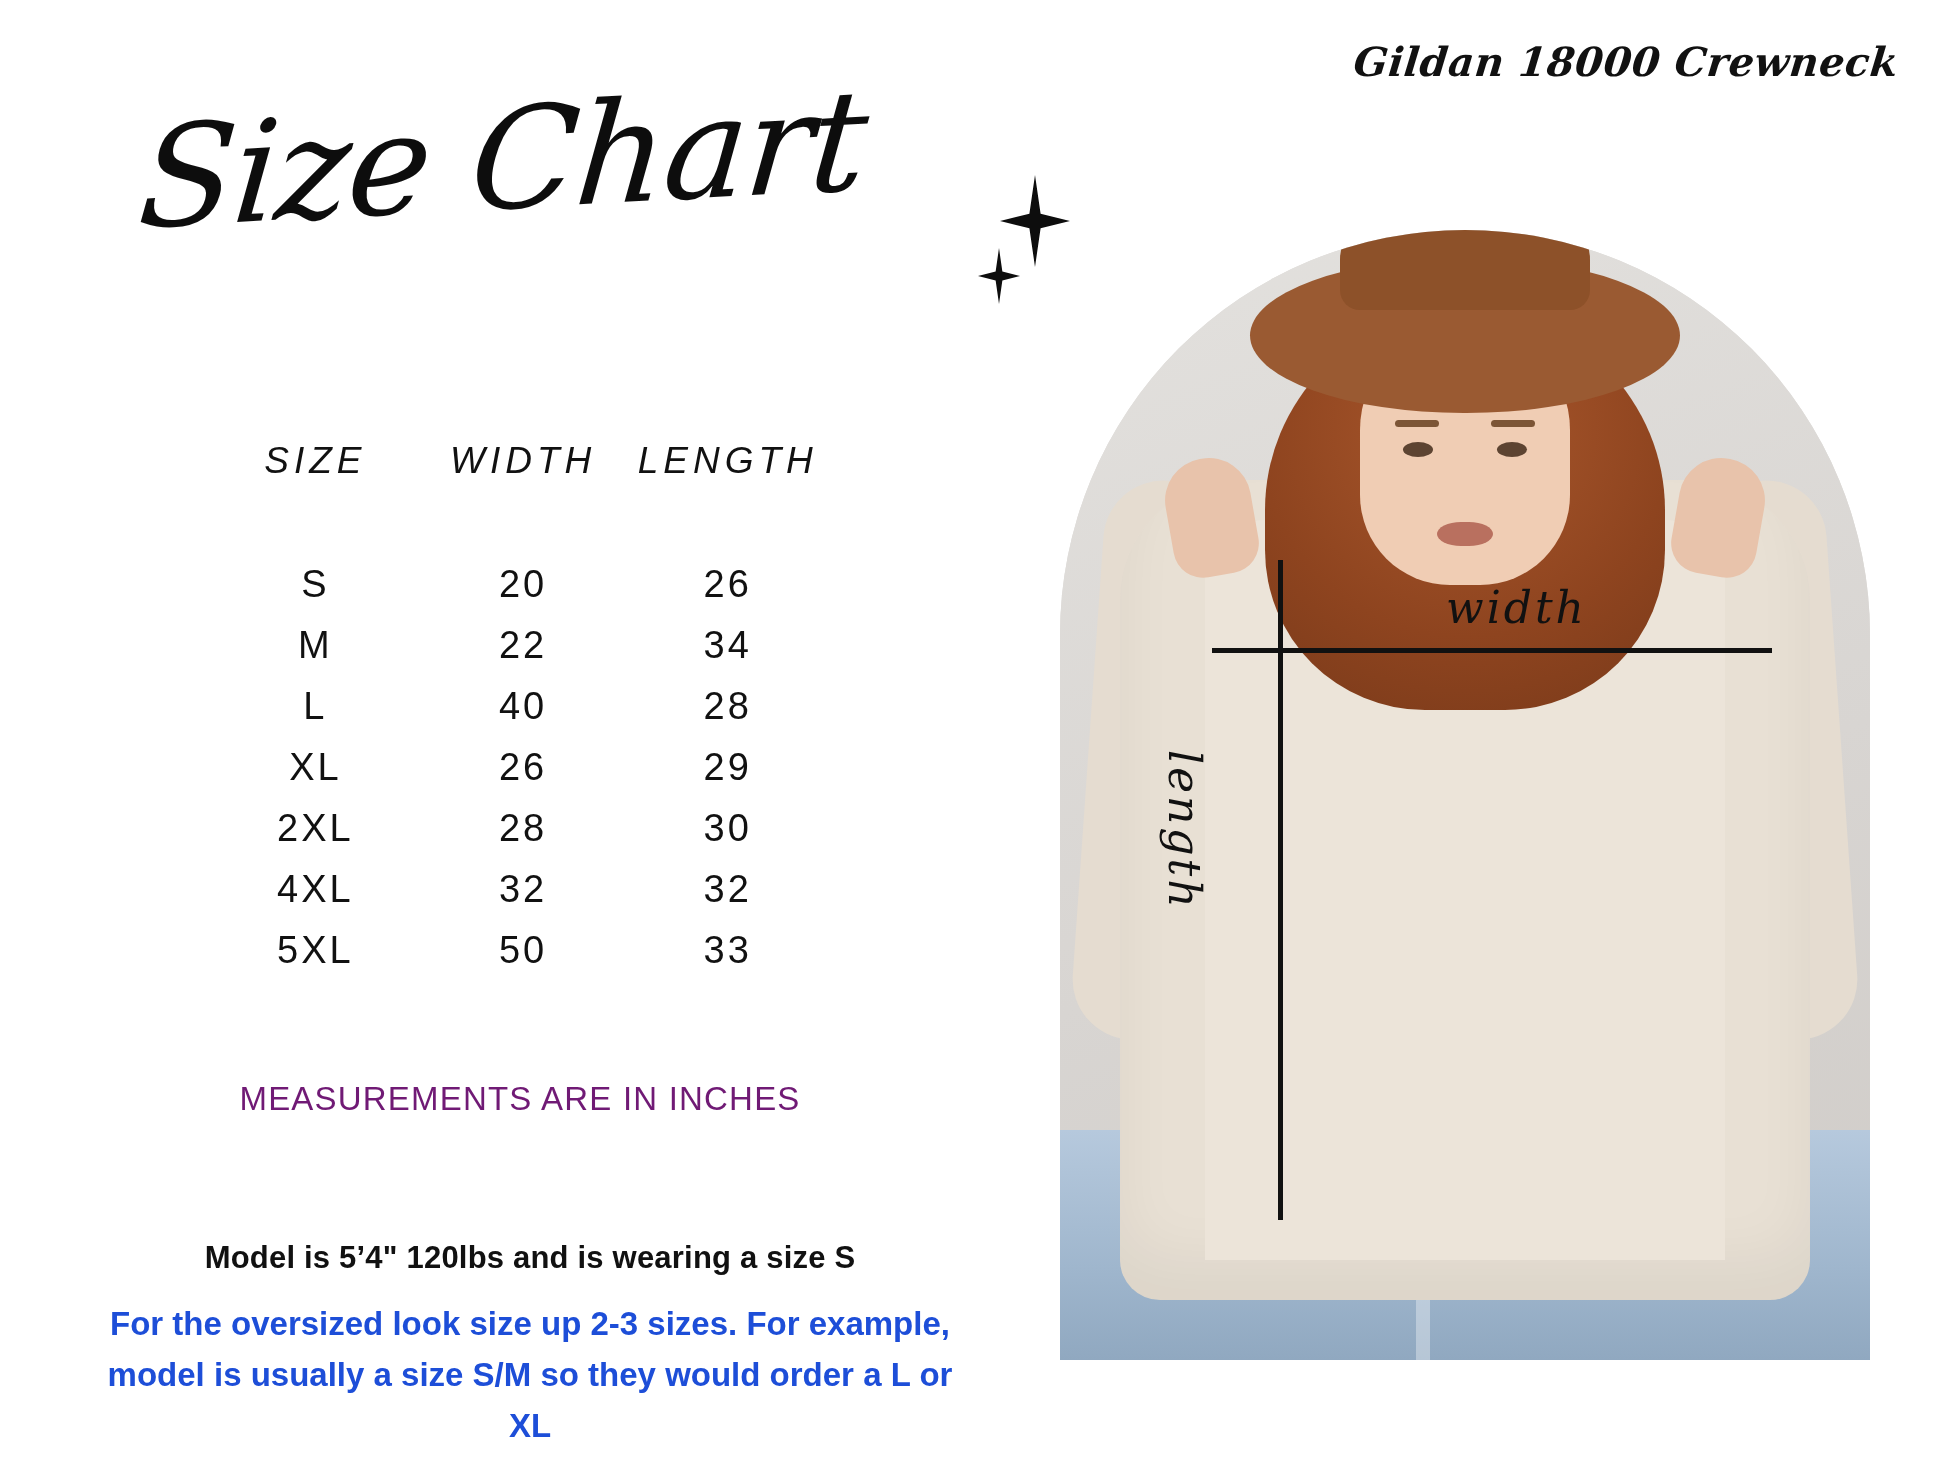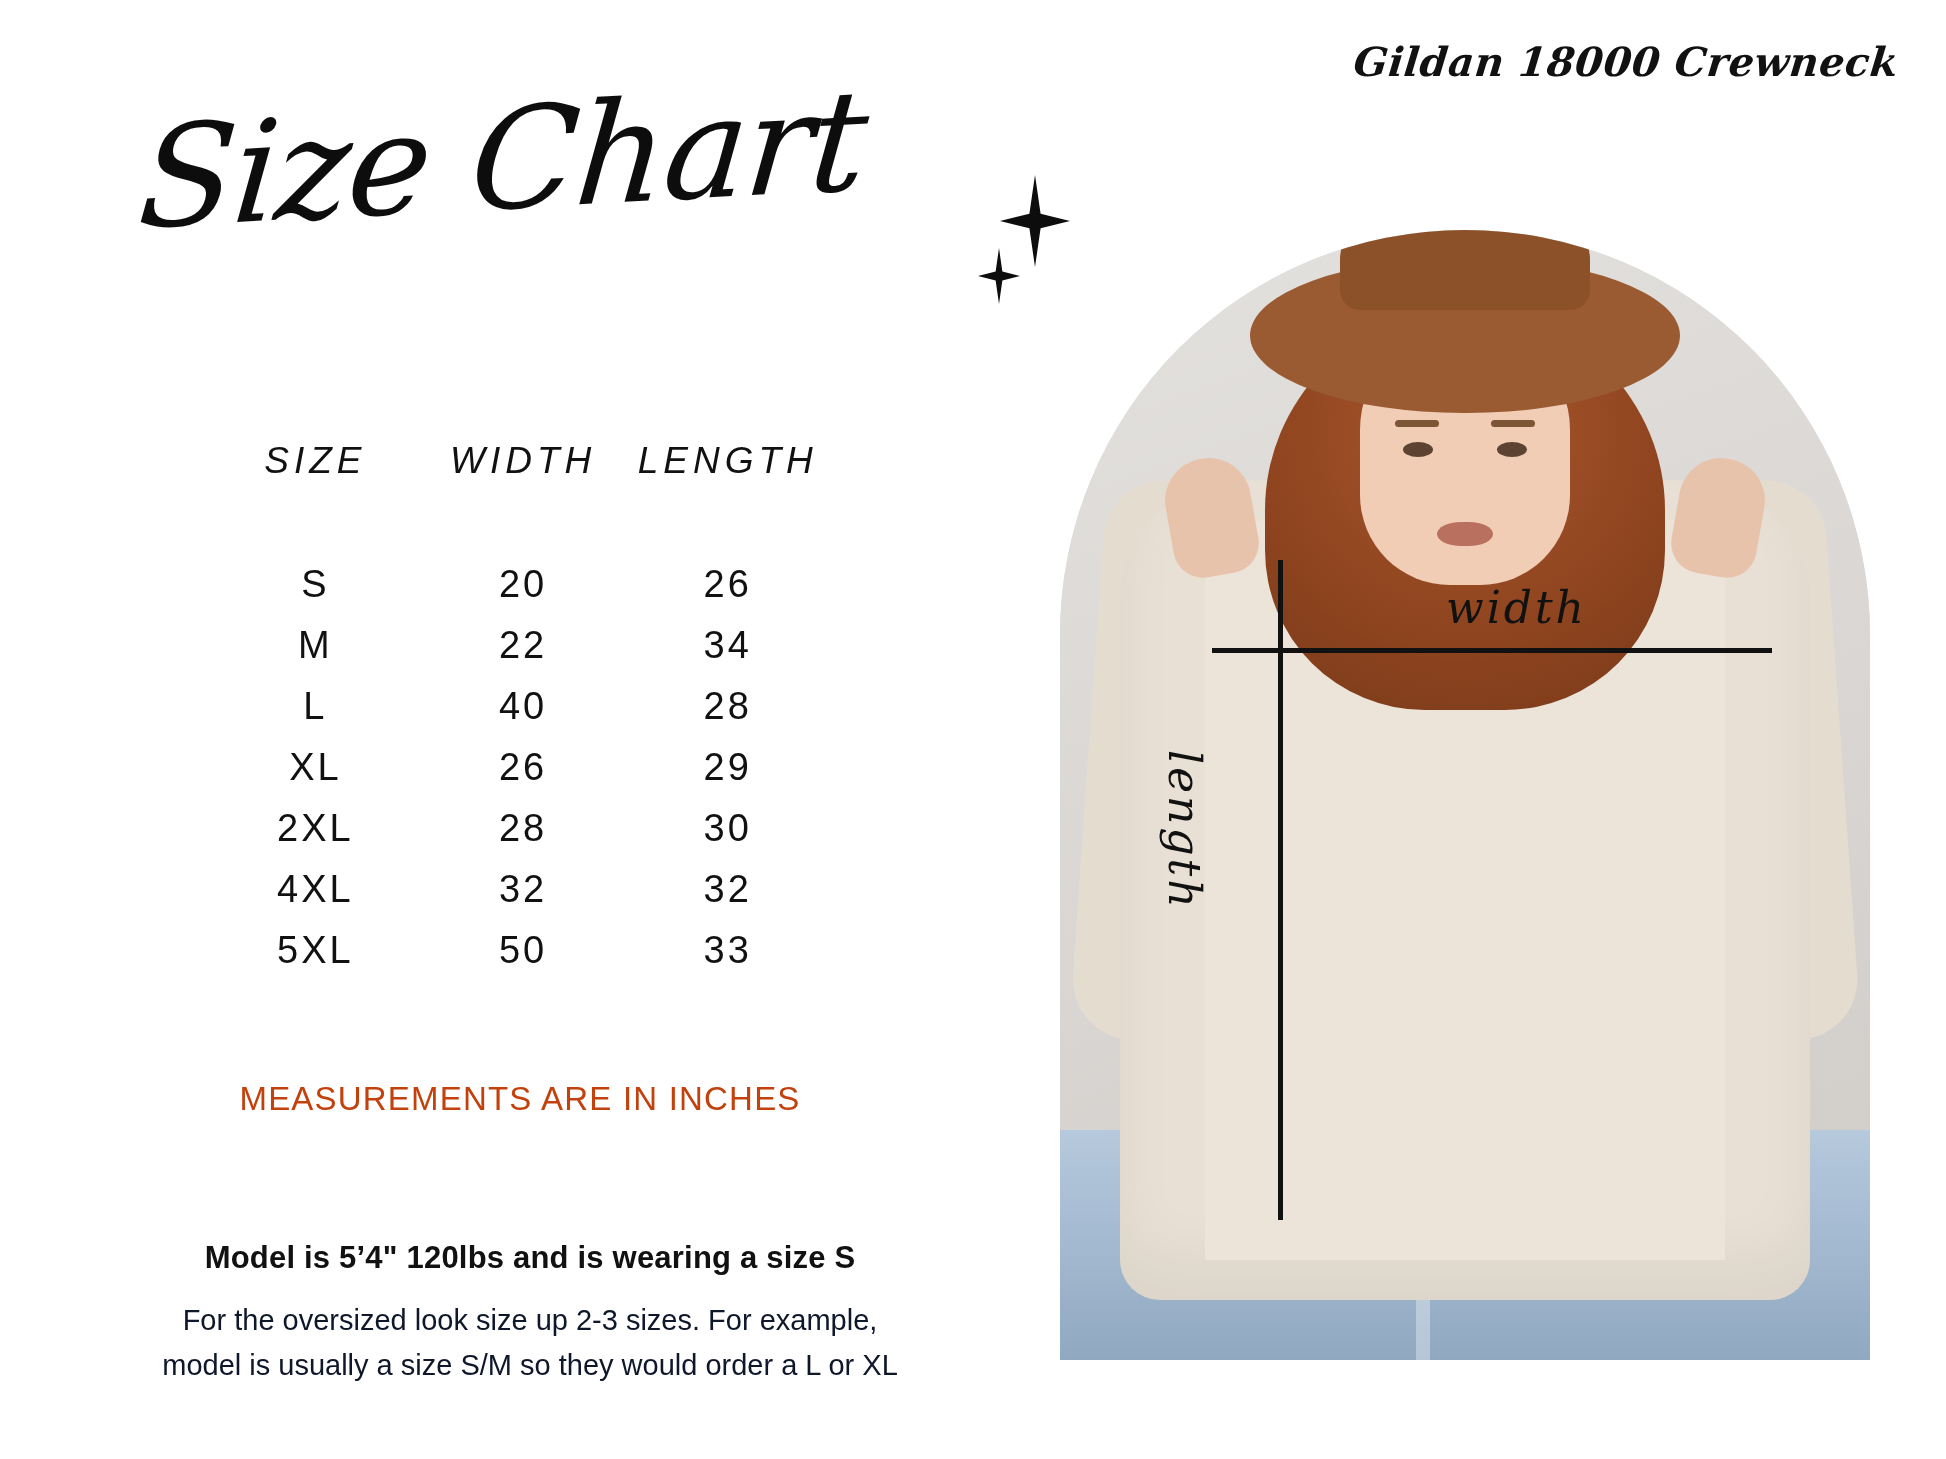--- a/index.html
+++ b/index.html
@@ -91,43 +91,43 @@
   }
 
   .units-note {
     position: absolute;
     left: 210px;
     top: 1080px;
     width: 620px;
     text-align: center;
     font-size: 33px;
     letter-spacing: 1.2px;
-    color: #c2410c;
+    color: #701a75;
     font-family: "Liberation Sans", sans-serif;
   }
 
   
   .footer {
     position: absolute;
     left: 90px;
     top: 1240px;
     width: 880px;
     text-align: center;
   }
   .footer .line1 {
     font-size: 31px;
     font-weight: 700;
     color: #111;
     letter-spacing: 0.2px;
     margin-bottom: 22px;
   }
   .footer .line2, .footer .line3 {
-    font-size: 29px;
-    font-weight: 400;
-    color: #0f172a;
+    font-size: 33px;
+    font-weight: 700;
+    color: #1d4ed8;
     line-height: 1.55;
   }
 
   
   .photo {
     position: absolute;
     left: 1060px;
     top: 230px;
     width: 810px;
     height: 1130px;

